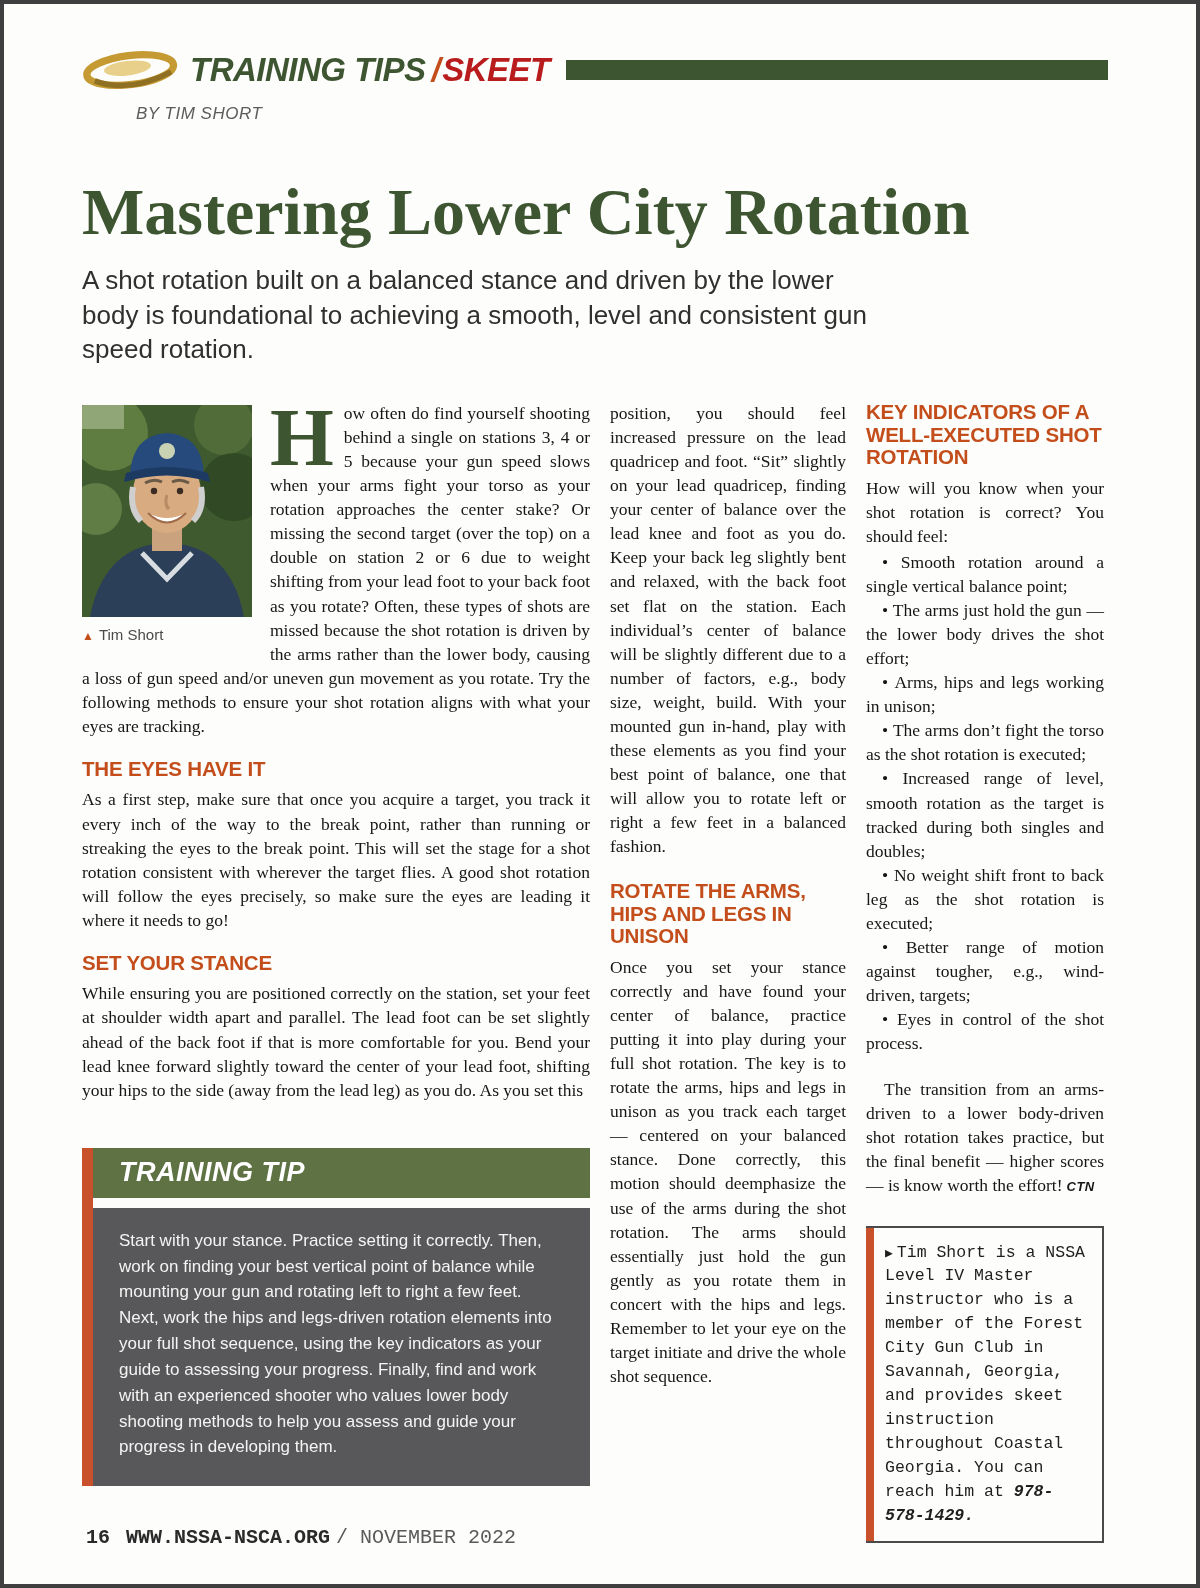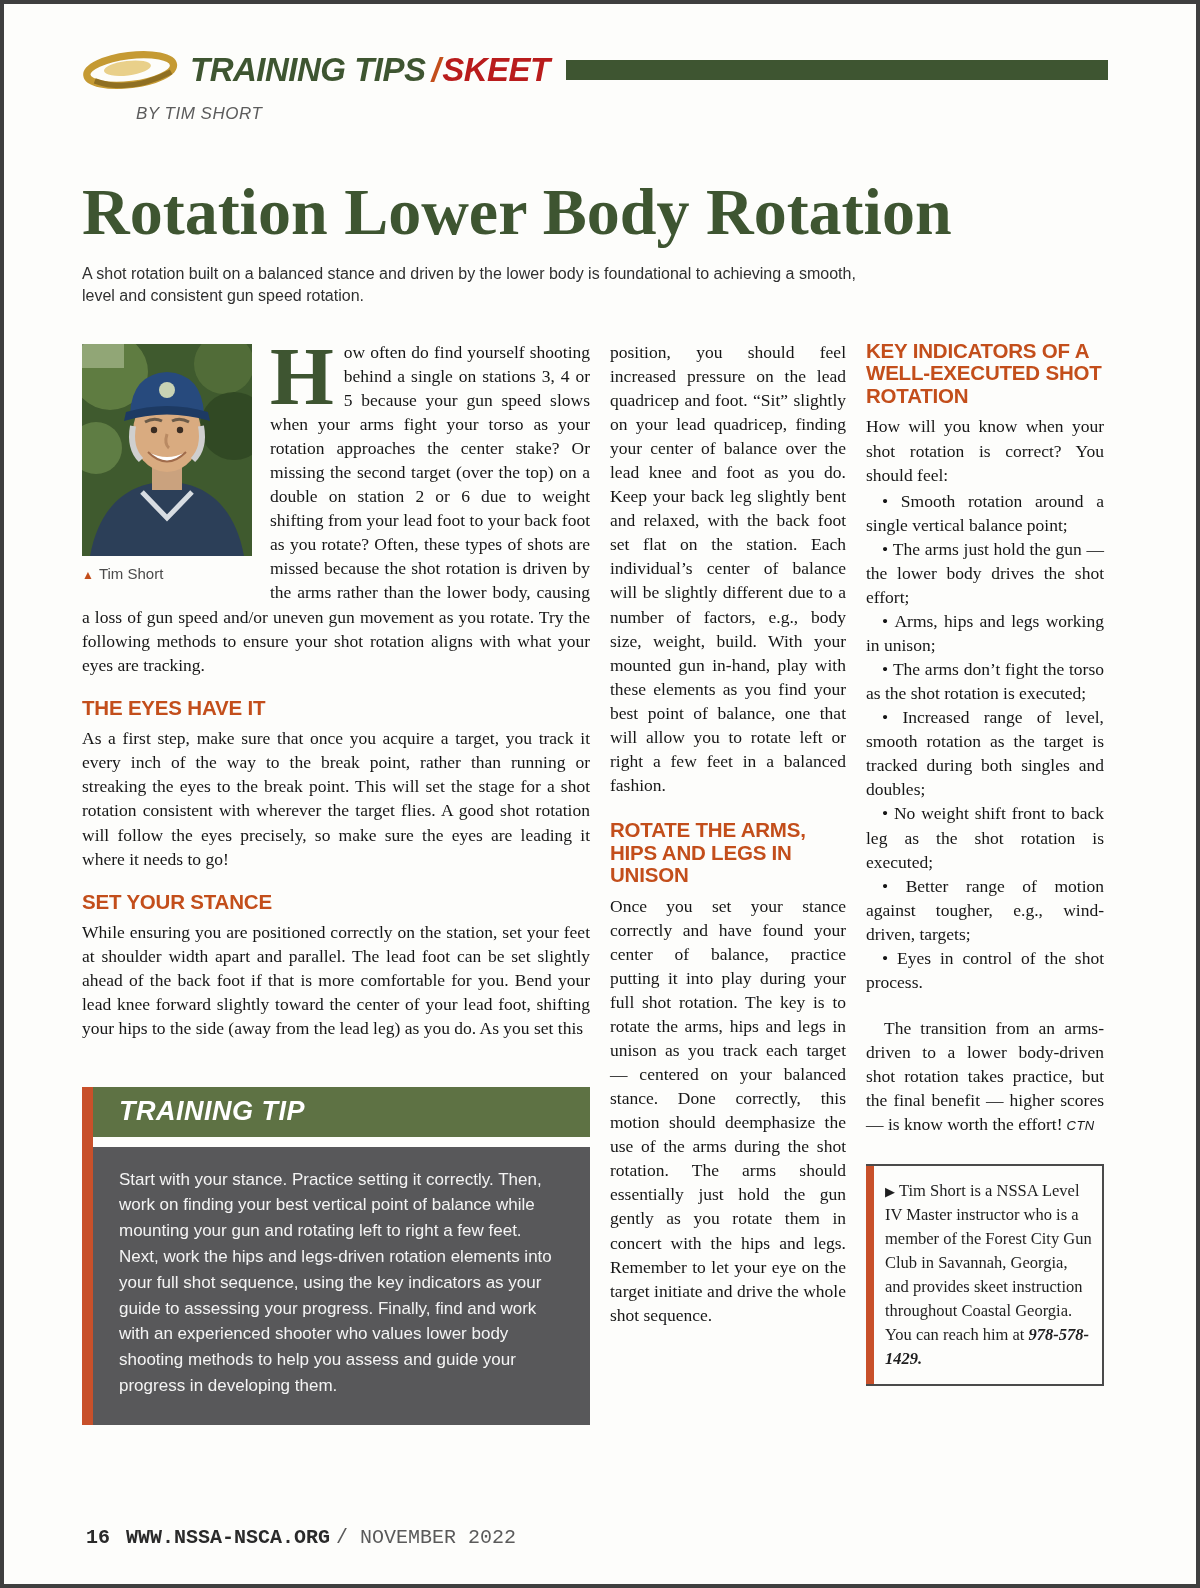--- a/index.html
+++ b/index.html
@@ -23,21 +23,21 @@
   .kicker-title { color:#3e5531; }
   .kicker-sep   { color:#c34e1b; margin:0 2px 0 6px; }
   .kicker-topic { color:#b91c1c; }
   .kicker-bar { flex:1; height:20px; background:#3e5531; margin-left:16px; }
   .byline { margin:10px 0 0 54px; font-family:"Liberation Sans", sans-serif; font-style:italic;
             font-weight:normal; color:#5c5c5c; font-size:17px; letter-spacing:0.5px; }
 
   
   .headline { margin-top:54px; font-family:"Liberation Serif", serif; font-weight:bold;
               font-size:66px; line-height:1.02; color:#3e5531; }
-  .deck { margin-top:18px; font-family:"Liberation Sans", sans-serif; font-size:16px;
+  .deck { margin-top:18px; font-family:"Liberation Sans", sans-serif; font-size:26px;
           line-height:1.33; color:#303030; max-width:810px; }
 
   
   .columns { margin-top:34px; display:grid; grid-template-columns:508px 236px 238px; column-gap:20px; }
   .body-text { font-size:17.5px; line-height:1.375; text-align:justify; color:#161616;
                hyphens:auto; -webkit-hyphens:auto; }
   .section-heading { font-family:"Liberation Sans", sans-serif; font-weight:bold;
                      font-size:20.5px; line-height:1.1; color:#c34e1b; margin:20px 0 7px;
                      letter-spacing:-0.2px; }
   .first-heading { margin-top:0; }
@@ -62,27 +62,27 @@
                 letter-spacing:0.5px; }
   .tip-gap { height:10px; background:#fdfdfb; }
   .tip-body { background:#58585a; color:#f4f4f4; font-family:"Liberation Sans", sans-serif;
               font-size:17px; line-height:1.52; padding:20px 26px 26px; }
 
   
   .indicator-intro { margin-bottom:2px; }
   .bullet { text-indent:16px; }
   .bullet::before { content:"\2022\00a0"; }
   .closing { margin-top:22px; text-indent:18px; }
-  .endmark { font-family:"Liberation Sans", sans-serif; font-weight:normal; font-style:italic;
+  .endmark { font-family:"Liberation Sans", sans-serif; font-weight:bold; font-style:italic;
              font-size:13px; letter-spacing:0.5px; margin-left:4px; }
 
   
   .bio-box { margin-top:28px; display:flex; border:2px solid #4a4a4a; border-left:none; }
   .bio-accent { width:8px; background:#c8502a; flex:none; }
-  .bio-content { padding:13px 10px 13px 11px; font-family:Liberation Serif, serif;
+  .bio-content { padding:13px 10px 13px 11px; font-family:Liberation Mono, monospace;
                  font-size:16.5px; line-height:1.45; color:#1e1e1e; }
   .bio-marker { font-size:13px; margin-right:4px; color:#1e1e1e; }
   .bio-phone { font-style:italic; font-weight:bold; }
 
   
   .footer { position:absolute; left:82px; bottom:35px; font-family:Liberation Mono, monospace;
             font-size:20px; color:#3a3a3a; }
   .footer-num { font-weight:bold; margin-right:16px; color:#2a2a2a; }
   .footer-site { font-weight:bold; color:#2a2a2a; }
   .footer-issue { color:#5a5a5a; margin-left:6px; }
@@ -99,21 +99,21 @@
         <path d="M14 38 Q52 52 98 28" stroke="#8f6f22" stroke-width="6" fill="none"></path>
         <ellipse cx="50" cy="24" rx="26" ry="8" fill="#e9d08a" transform="rotate(-7 50 24)"></ellipse>
       </svg>
       <div class="kicker-text">
         <span class="kicker-title">TRAINING TIPS</span><span class="kicker-sep">/</span><span class="kicker-topic">SKEET</span>
       </div>
       <div class="kicker-bar"></div>
     </div>
     <div class="byline">BY TIM SHORT</div>
 
-    <h1 class="headline">Rotation Lower Body Rotation</h1>
+    <h1 class="headline">Mastering Lower City Rotation</h1>
     <p class="deck">A shot rotation built on a balanced stance and driven by the lower body is foundational to achieving a smooth, level and consistent gun speed rotation.</p>
 
     <div class="columns">
 
       <div class="col1">
         <div class="body-text">
           <figure class="photo-fig">
             <svg class="photo-svg" viewBox="0 0 170 212" aria-hidden="true">
               <rect width="170" height="212" fill="#3f5a2e"></rect>
               <circle cx="28" cy="28" r="38" fill="#6d8a4a" opacity="0.7"></circle>

